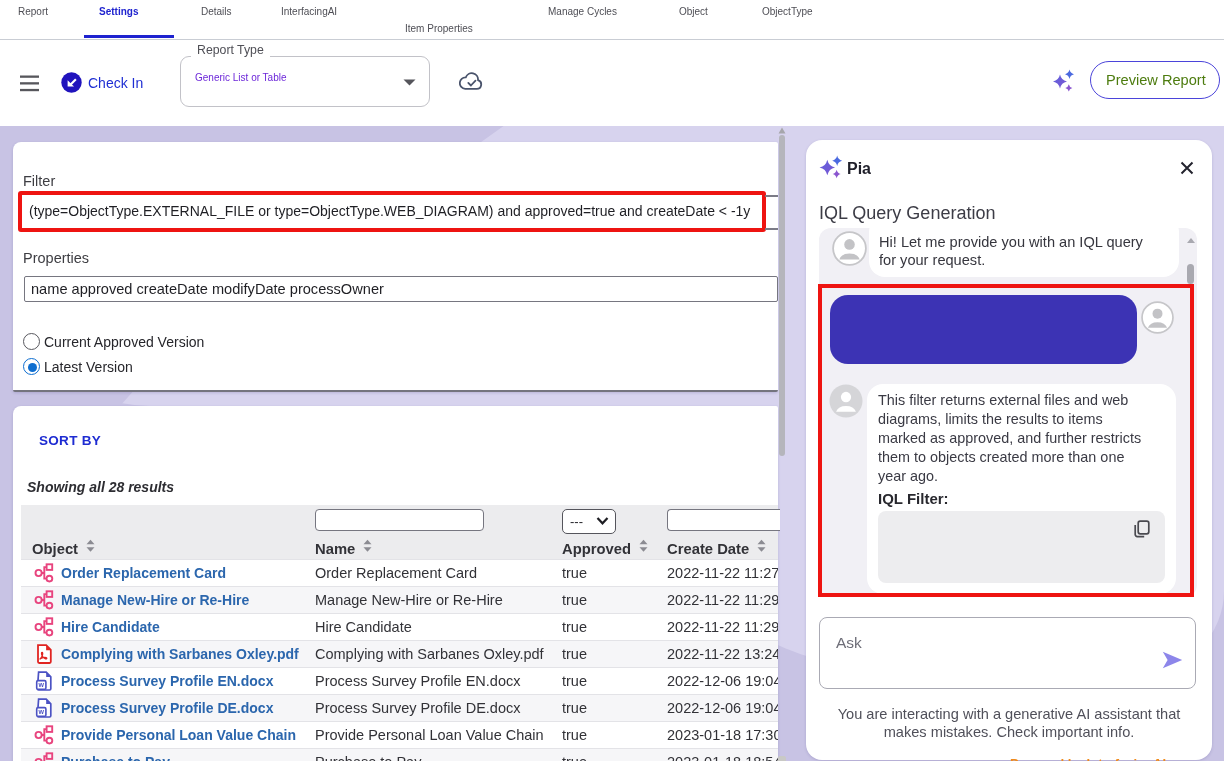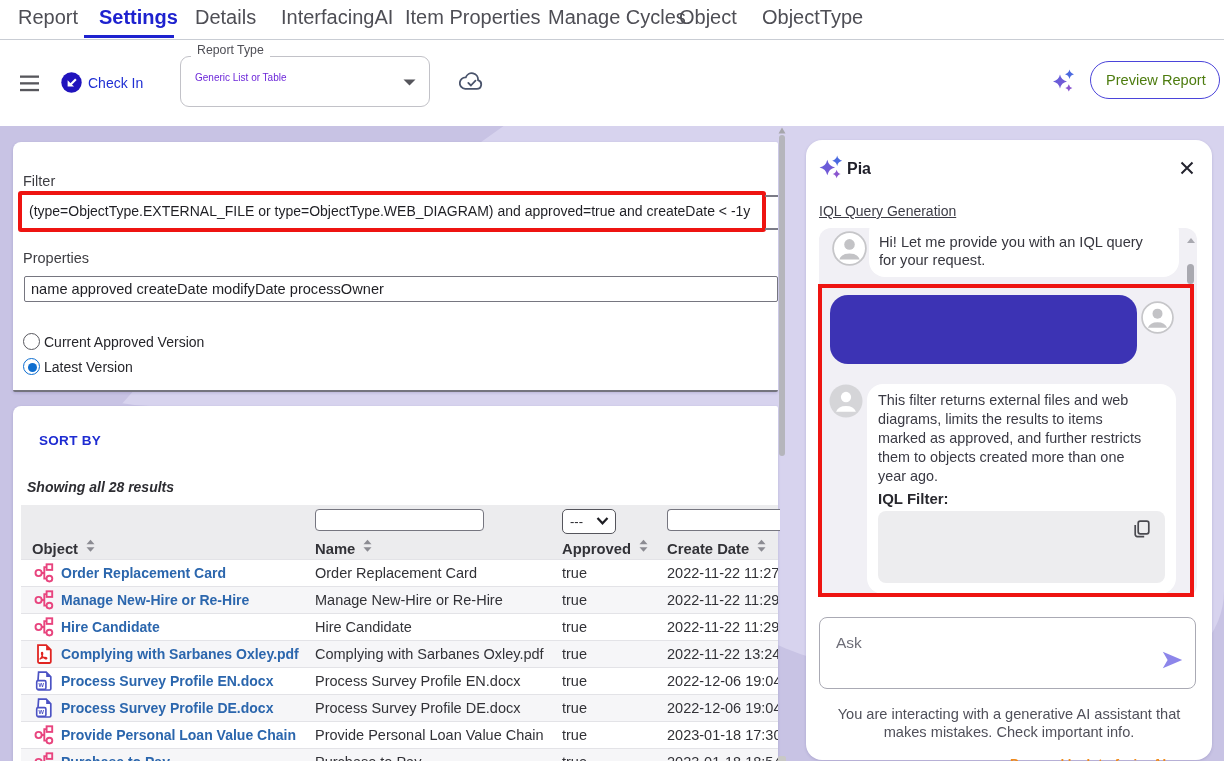--- a/index.html
+++ b/index.html
@@ -1,21 +1,21 @@
 <!DOCTYPE html>
 <html><head>
 <meta charset="utf-8">
 <style>
   html,body{margin:0;padding:0;}
   body{width:1224px;height:761px;overflow:hidden;position:relative;
        font-family:"Liberation Sans",sans-serif;background:#fff;}
   .abs{position:absolute;}
   
   #nav{left:0;top:0;width:1224px;height:39px;background:#fff;border-bottom:1.5px solid #c9cdd4;}
-  .navitem{position:absolute;top:6px;font-size:20px;color:#4e4e55;}
+  .navitem{position:absolute;top:6px;font-size:10px;color:#4e4e55;}
   
   #toolbar{left:0;top:40.5px;width:1224px;height:85.5px;background:#fff;}
   
   #mainbg{left:0;top:125px;width:1224px;height:636px;background:#c8c3e4;}
   #blob1{left:0;top:125px;width:1224px;height:281px;background:#d7d3ee;border-radius:0 0 0 150px;}#wedge{left:0;top:125px;width:520px;height:281px;background:#c8c3e4;clip-path:polygon(0 0,505px 0,137px 262px,120px 281px,0 281px);}#topline{left:0;top:123.4px;width:1224px;height:1.6px;background:#9b9ba2;}
   #blob2{left:600px;top:125px;width:624px;height:546px;background:#d7d3ee;border-radius:0 0 80px 300px;}
   
   .card{position:absolute;background:#fff;box-shadow:0 1px 3px rgba(70,60,130,.20);}
   
   
@@ -36,23 +36,23 @@
 <svg class="abs" style="left:778px;top:126.5px;" width="8" height="7" viewBox="0 0 8 7">
     <path d="M0.5 6.5 L4 0.5 L7.5 6.5 Z" fill="#a6a6ab"></path>
   </svg>
 <div class="abs" style="left:778.5px;top:135px;width:6.5px;height:321px;background:#b5b5bc;border-radius:4px;"></div>
 <div class="abs" style="left:778px;top:756px;width:8px;height:5px;background:#c9c9c6;border-radius:2px 2px 0 0;"></div>
 
 <div class="abs" id="nav"></div>
 <div class="navitem" style="left:18px;">Report</div>
 <div class="navitem" style="left:99px;color:#1e22cf;font-weight:bold;">Settings</div>
 <div class="abs" style="left:84px;top:35px;width:90px;height:3px;background:#1e22cf;"></div>
-<div class="navitem" style="left:195px;">Details</div>
+<div class="navitem" style="left:201px;">Details</div>
 <div class="navitem" style="left:281px;">InterfacingAI</div>
-<div class="navitem" style="left:405px;">Item Properties</div>
+<div class="navitem" style="left:405px;margin-top:17px;">Item Properties</div>
 <div class="navitem" style="left:548px;">Manage Cycles</div>
 <div class="navitem" style="left:679px;">Object</div>
 <div class="navitem" style="left:762px;">ObjectType</div>
 
 <div class="abs" id="toolbar"></div>
 <svg class="abs" style="left:20px;top:74px;" width="20" height="19" viewBox="0 0 20 19">
   <rect x="0" y="1.5" width="19" height="2.3" fill="#57575c"></rect>
   <rect x="0" y="8.2" width="19" height="2.3" fill="#57575c"></rect>
   <rect x="0" y="14.9" width="19" height="2.3" fill="#57575c"></rect>
 </svg>
@@ -251,21 +251,21 @@
   </linearGradient>
     </defs>
   <path d="M8 4.5 Q9.4 10.8 15.5 12 Q9.4 13.2 8 19.5 Q6.6 13.2 0.5 12 Q6.6 10.8 8 4.5 Z" fill="url(#g2)"></path>
   <path d="M17.5 0.5 Q18.3 4.5 22.3 5.5 Q18.3 6.5 17.5 10.5 Q16.7 6.5 12.7 5.5 Q16.7 4.5 17.5 0.5 Z" fill="#4b6ae0"></path>
   <path d="M17 14.2 Q17.7 17.5 20.9 18.3 Q17.7 19.1 17 22.4 Q16.3 19.1 13.1 18.3 Q16.3 17.5 17 14.2 Z" fill="#8a55cf"></path>
 </svg>
 <div class="abs" style="left:847px;top:160px;font-size:16px;font-weight:bold;color:#1f1f2a;">Pia</div>
 <svg class="abs" style="left:1180px;top:161px;" width="14" height="14" viewBox="0 0 14 14">
   <path d="M1.5 1.5 L12.5 12.5 M12.5 1.5 L1.5 12.5" stroke="#23232e" stroke-width="2"></path>
 </svg>
-<div class="abs" style="left:819px;top:203px;font-size:14px;color:#3c3c46;text-decoration:underline;">IQL Query Generation</div>
+<div class="abs" style="left:819px;top:203px;font-size:18px;color:#3c3c46;">IQL Query Generation</div>
 
 <div class="abs" id="chatbox" style="left:819px;top:228px;width:378px;height:369px;background:#f1f0f5;border-radius:12px;overflow:hidden;">
 
   <svg style="position:absolute;left:13px;top:3px;" width="35" height="35" viewBox="0 0 35 35">
     <circle cx="17.5" cy="17.5" r="16.4" fill="#fff" stroke="#c6c6c9" stroke-width="1.8"></circle>
     <circle cx="17.5" cy="13.4" r="5.3" fill="#c3c3c6"></circle>
     <path d="M7.3 28.5 a10.6 8.2 0 0 1 20.4 0 Z" fill="#c3c3c6"></path>
   </svg>
   <div style="position:absolute;left:50px;top:-12px;width:310px;height:61px;background:#fff;border-radius:16px;"></div>
   <div style="position:absolute;left:60px;top:5px;font-size:14.6px;color:#36363e;line-height:18.4px;">Hi! Let me provide you with an IQL query<br>for your request.</div>

